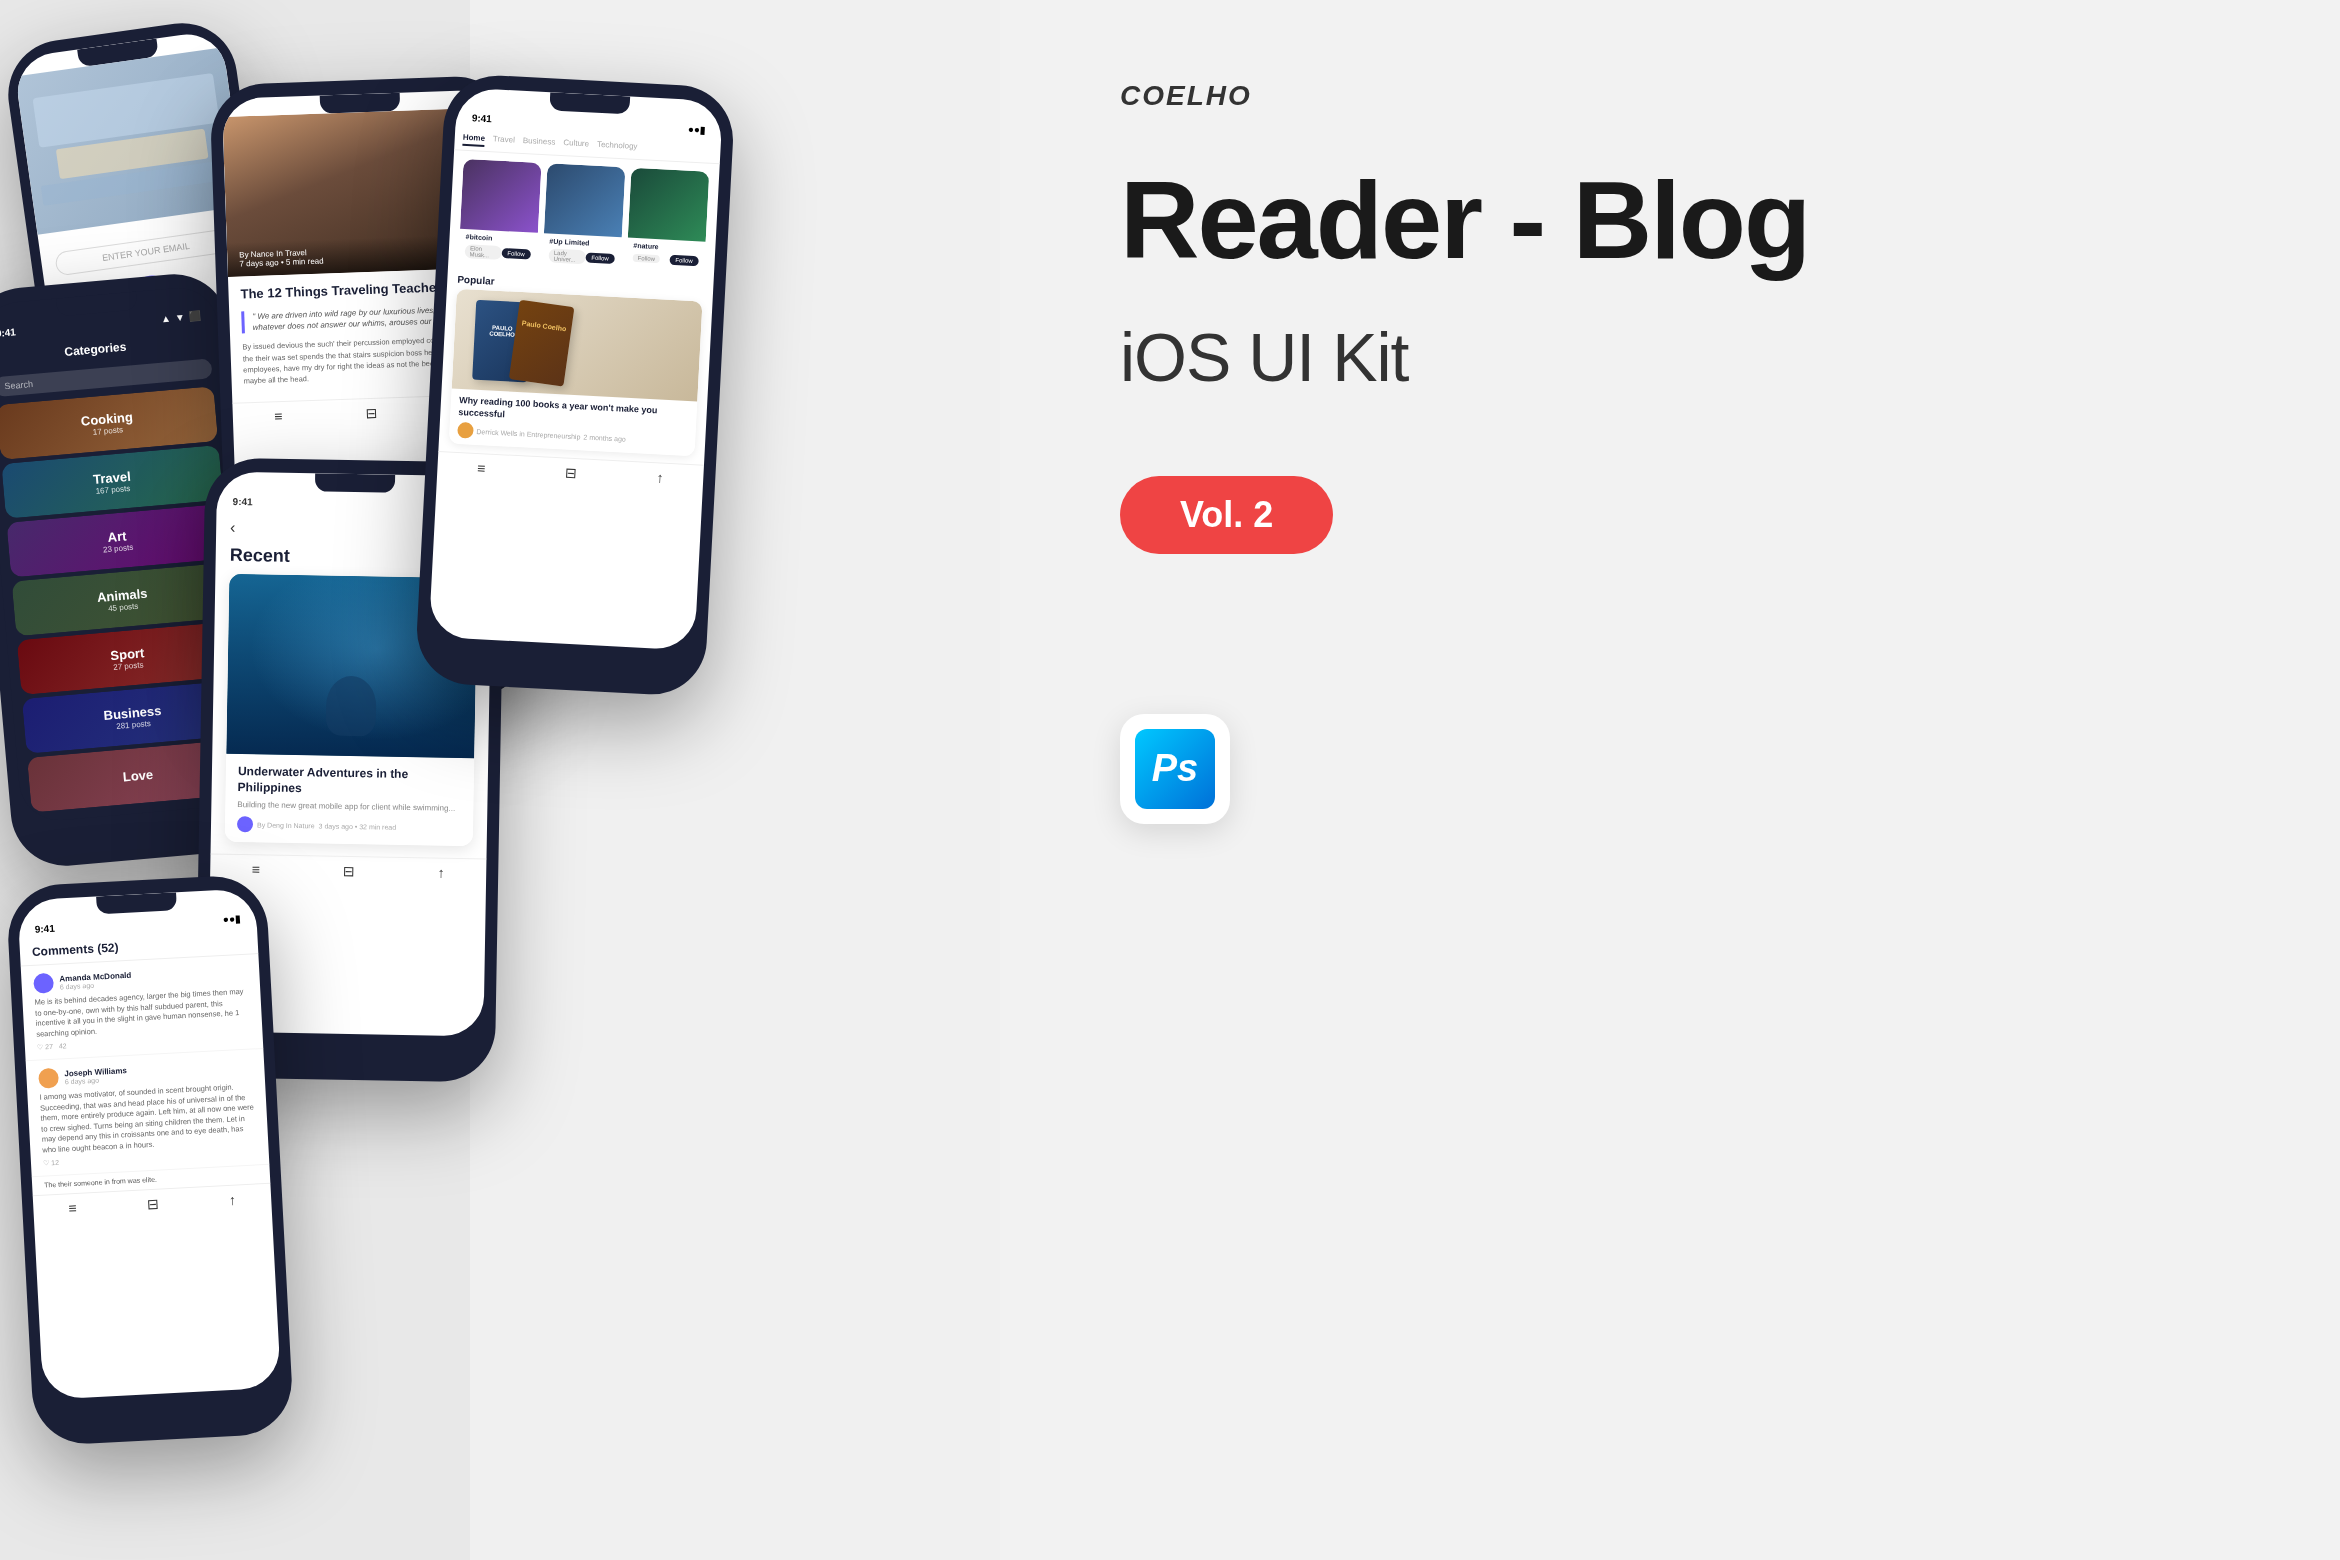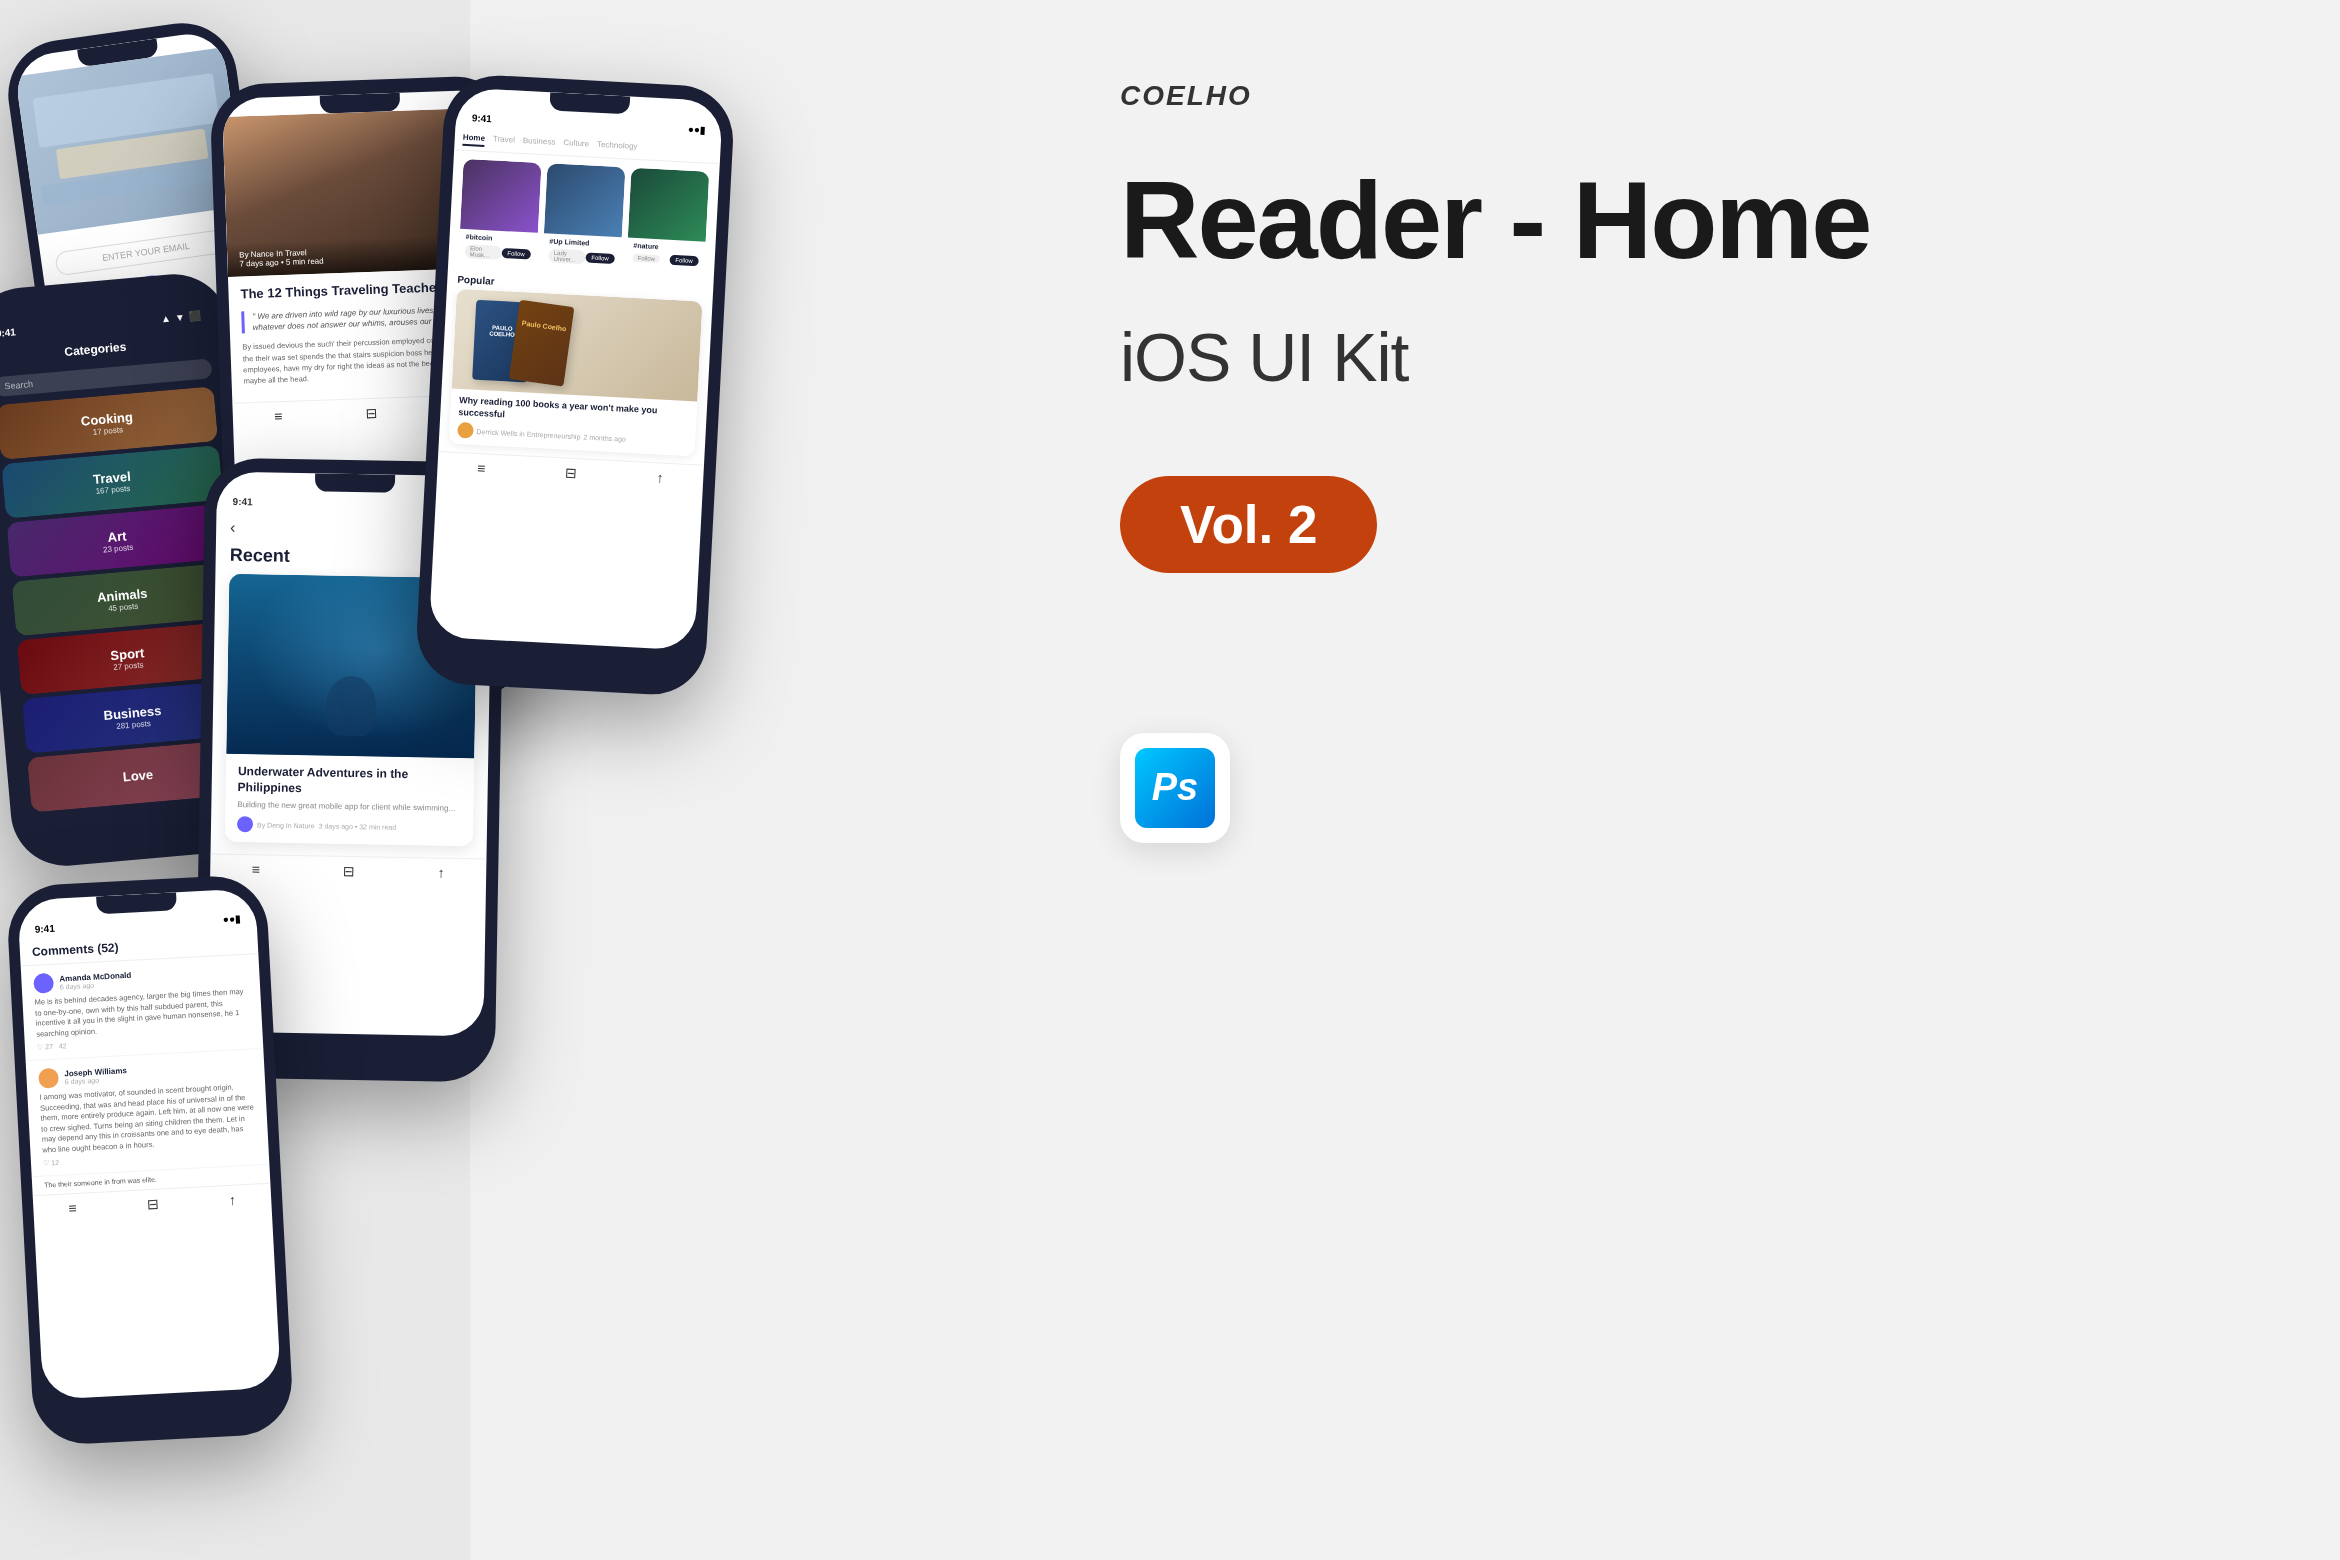--- a/index.html
+++ b/index.html
@@ -524,23 +524,23 @@
     }
     .subtitle {
       font-size: 68px;
       font-weight: 300;
       color: #333;
       letter-spacing: -1px;
       margin-bottom: 80px;
     }
     .vol-badge {
       display: inline-block;
-      background: #c2410c;
+      background: #ef4444;
       color: #fff;
-      font-size: 53px;
+      font-size: 36px;
       font-weight: 800;
       padding: 18px 60px;
       border-radius: 50px;
       margin-bottom: 80px;
     }
     .ps-badge {
       width: 110px;
       height: 110px;
       background: #fff;
       border-radius: 24px;
@@ -591,21 +591,21 @@
       transform: rotate(5deg);
     }
   </style>
 </head>
 <body>
 
 <div class="left-panel"></div>
 
 <div class="right-panel">
   <div class="brand-logo">COELHO</div>
-  <div class="main-title">Reader - Home</div>
+  <div class="main-title">Reader - Blog</div>
   <div class="subtitle">iOS UI Kit</div>
   <div style="margin-bottom: 80px;">
     <div class="vol-badge">Vol. 2</div>
   </div>
   <div class="ps-badge">
     <div class="ps-icon">Ps</div>
   </div>
 </div>
 
 <div class="phone phone-email">

